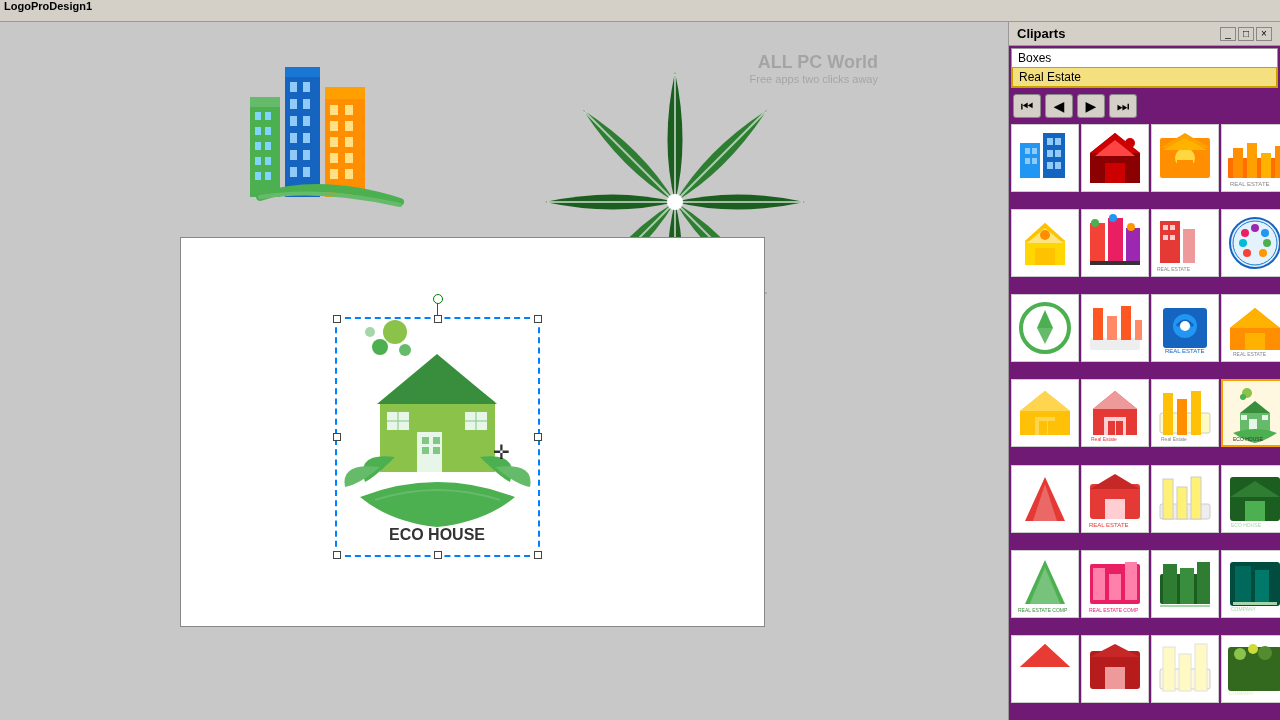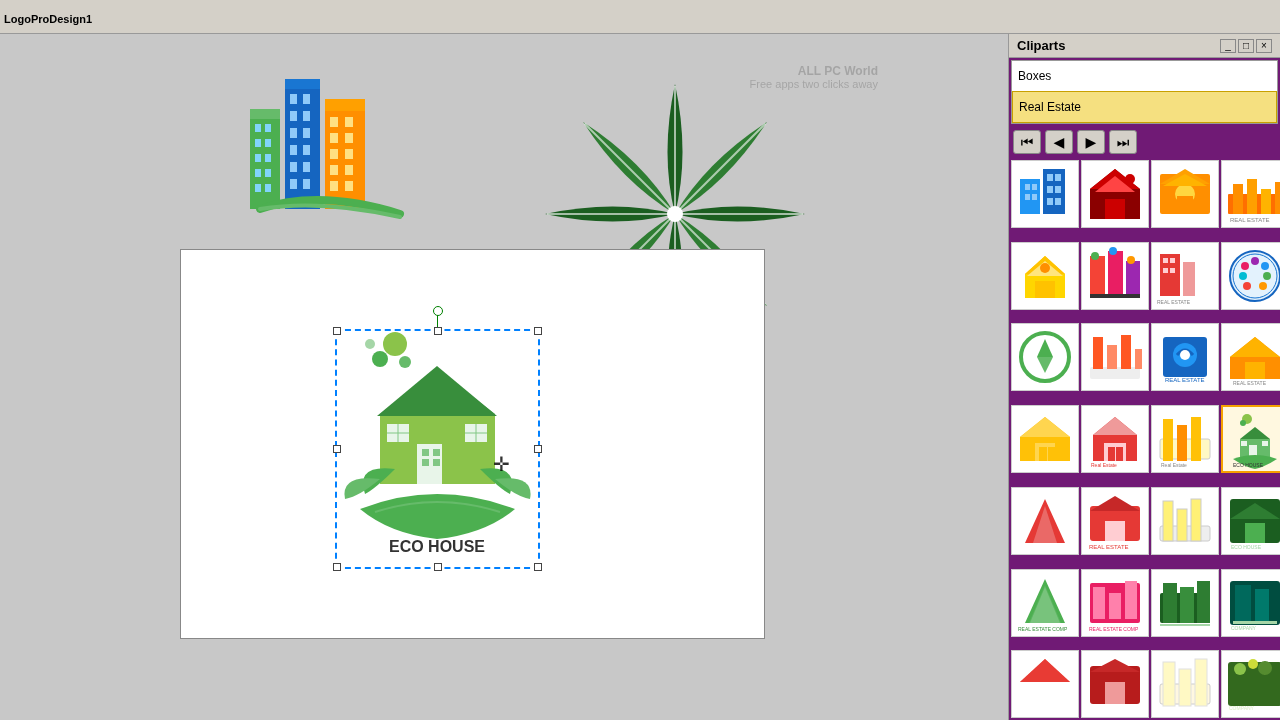--- a/index.html
+++ b/index.html
@@ -1,25 +1,25 @@
 <!DOCTYPE html>
 <html><head>
   <meta charset="utf-8">
   <style>
     * { margin: 0; padding: 0; box-sizing: border-box; }
     body { width: 1280px; height: 720px; overflow: hidden; background: #f0f0f0; font-family: Arial, sans-serif; font-size: 12px; }
 
     
     .title-bar {
-      height: 34px;
+      height: 22px;
       background: #d4d0c8;
       border-bottom: 1px solid #999;
       display: flex;
-      align-items: flex-end;
-      padding: 8px 4px;
+      align-items: flex-start;
+      padding: 0 4px;
     }
     .title-bar-text { font-size: 11px; font-weight: bold; }
 
     
     .main-layout {
       display: flex;
       height: calc(100% - 22px);
     }
 
     
@@ -42,21 +42,21 @@
     }
 
     
     .watermark {
       position: absolute;
       right: 130px;
       top: 30px;
       opacity: 0.3;
       text-align: right;
     }
-    .watermark .brand { font-size: 12px; font-weight: bold; color: #555; }
+    .watermark .brand { font-size: 18px; font-weight: bold; color: #555; }
     .watermark .sub { font-size: 11px; color: #555; }
 
     
     .buildings-logo {
       position: absolute;
       left: 240px;
       top: 35px;
     }
 
     
@@ -159,21 +159,21 @@
     
     .category-list {
       border: 1px solid #999;
       margin: 2px;
       background: white;
       overflow-y: auto;
       flex: 0 0 auto;
     }
 
     .category-item {
-      padding: 8px 6px;
+      padding: 2px 6px;
       cursor: pointer;
       font-size: 12px;
     }
     .category-item.selected { background: #f5e080; border: 1px solid #c8a000; }
 
     
     .nav-buttons {
       display: flex;
       gap: 4px;
       padding: 4px;

